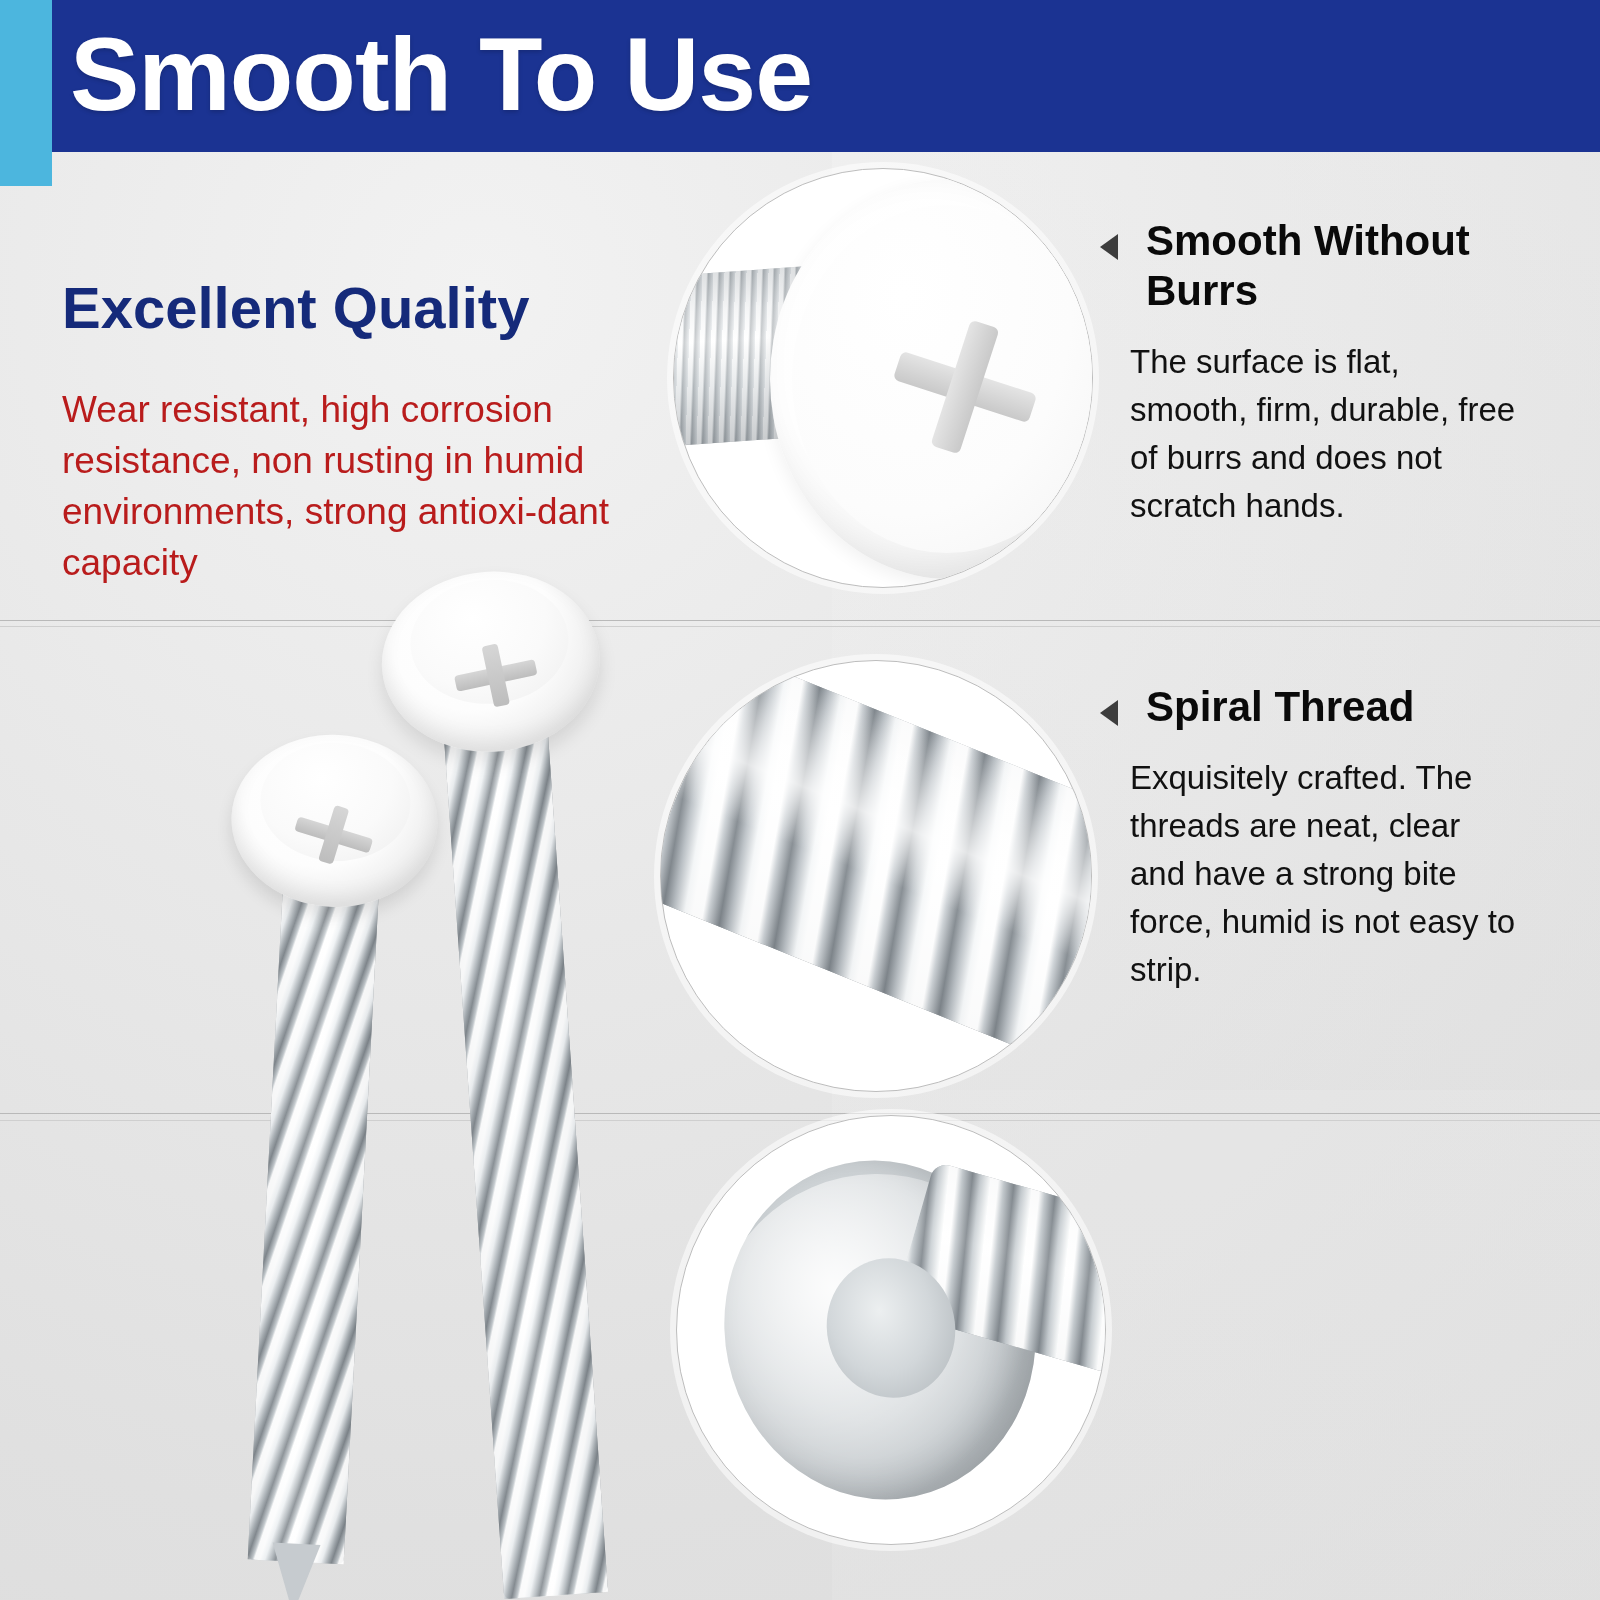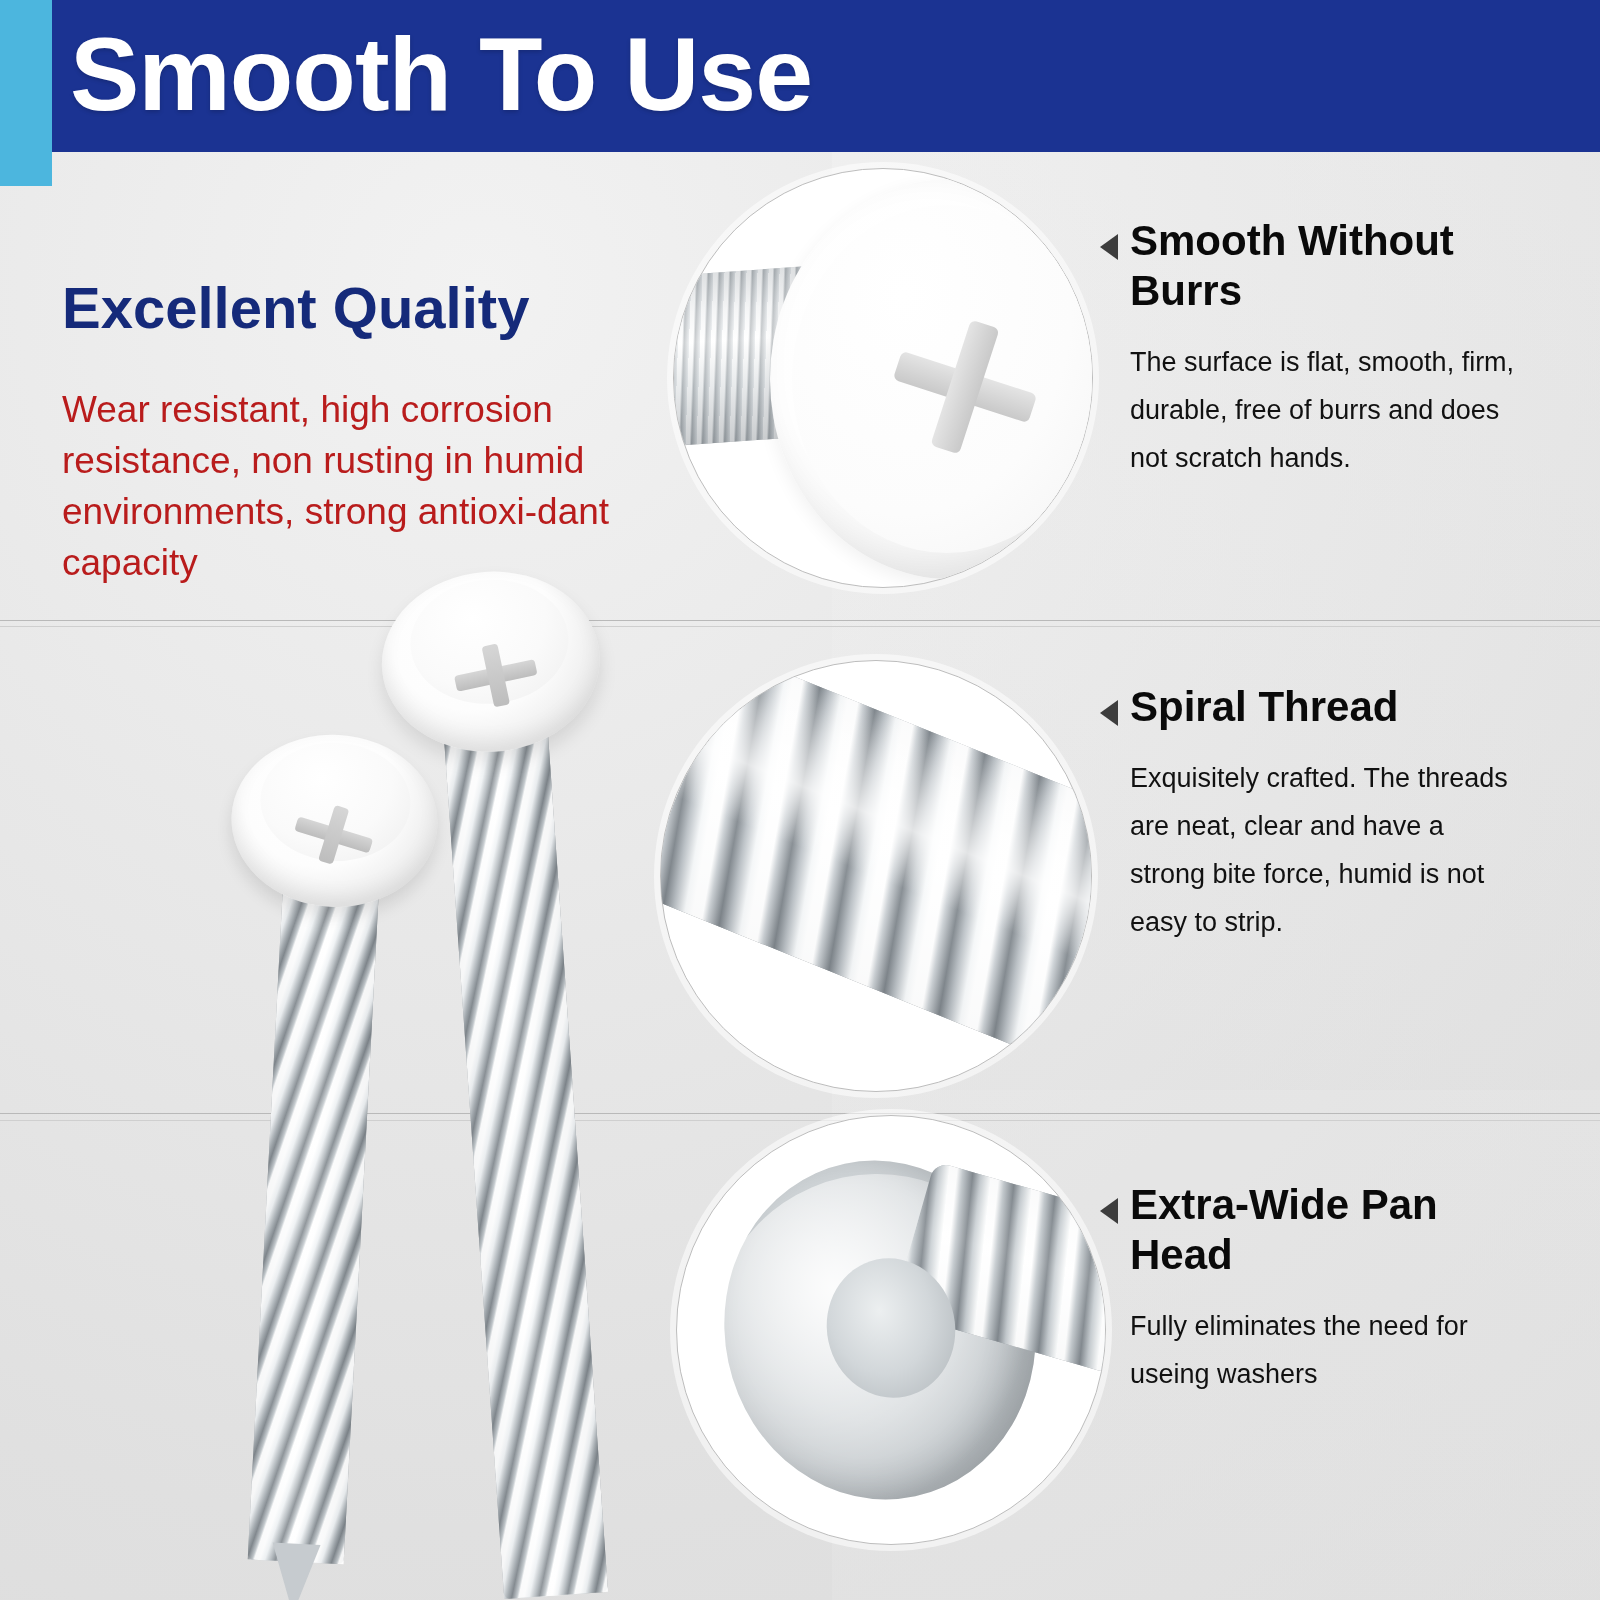--- a/index.html
+++ b/index.html
@@ -72,34 +72,34 @@
     box-shadow:0 0 0 6px rgba(255,255,255,0.55);
   }
   .circle .inner { position:absolute; inset:0; }
 
   #circle-1 { left:673px; top:168px; width:420px; height:420px; }
   #circle-2 { left:660px; top:660px; width:432px; height:432px; }
   #circle-3 { left:676px; top:1115px; width:430px; height:430px; }
 
   
   .callout { position:absolute; width:420px; }
-  .callout .title-row { display:flex; align-items:flex-start; gap:12px; }
+  .callout .title-row { display:flex; align-items:flex-start; gap:28px; }
   .tri-bullet {
     width:0; height:0; flex:0 0 auto;
     border-top:13px solid transparent;
     border-bottom:13px solid transparent;
     border-right:18px solid #3d3d3d;
     margin-top:18px;
   }
   .callout h3 {
     font-size:42px; line-height:50px; font-weight:bold; color:#0a0a0a;
   }
   .callout p {
     margin-top:22px; margin-left:30px;
-    font-size:27px; line-height:48px; color:#111111;
+    font-size:33px; line-height:48px; color:#111111;
   }
   #callout-1 { left:1100px; top:216px; }
   #callout-2 { left:1100px; top:682px; }
   #callout-3 { left:1100px; top:1180px; }
 
   
   .screw { position:absolute; transform-origin:top center; }
   .screw .head-cap {
     position:absolute; left:50%; transform:translateX(-50%);
     border-radius:50%;
@@ -281,21 +281,14 @@
   </div>
 
   <div class="callout" id="callout-2">
     <div class="title-row">
       <span class="tri-bullet"></span>
       <h3>Spiral Thread</h3>
     </div>
     <p>Exquisitely crafted. The threads are neat, clear and have a strong bite force, humid is not easy to strip.</p>
   </div>
 
-  <div class="callout" id="callout-3">
-    <div class="title-row">
-      <span class="tri-bullet"></span>
-      <h3>Extra-Wide Pan Head</h3>
-    </div>
-    <p>Fully eliminates the need for useing washers</p>
-  </div>
 
 </div>
 
 </body></html>

